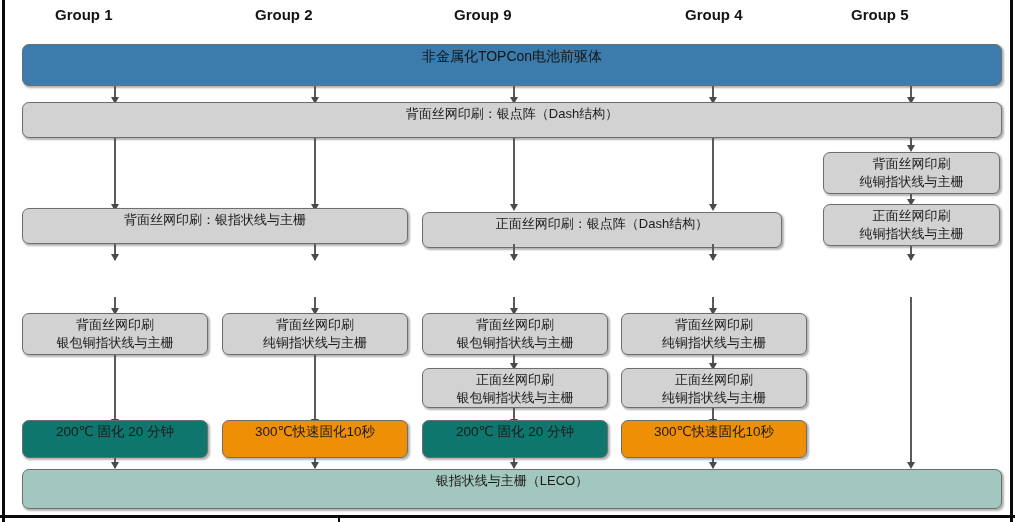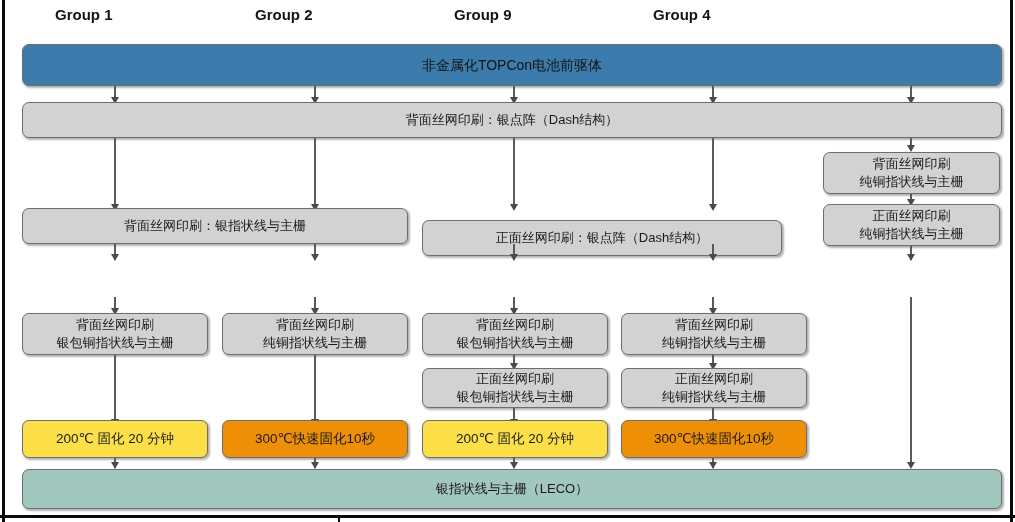--- a/index.html
+++ b/index.html
@@ -51,36 +51,35 @@
     white-space: nowrap;
   }
 
   
   .node {
     position: absolute;
     box-sizing: border-box;
     border: 1px solid #6e6e6e;
     border-radius: 7px;
     display: flex;
-    align-items: center;
     justify-content: center;
     text-align: center;
     font-size: 13px;
     color: #1a1a1a;
     line-height: 1.35;
     box-shadow: 1.5px 1.5px 2px rgba(0,0,0,0.30);
     padding: 2px 4px;
   }
   .node span { display: block; }
   .node .l2 { display: block; }
 
   .c-blue   { background: #3C7CAC; color: #141414; }
   .c-gray   { background: #D2D2D2; }
   .c-maroon { background: #BE7D81; }
-  .c-amber  { background: #fde047; }
+  .c-amber  { background: #0f766e; }
   .c-orange { background: #EE8F06; }
   .c-teal   { background: #A2C7BE; }
 
   
   .vline {
     position: absolute;
     width: 1.6px;
     background: #5a5a5a;
   }
   .arrowhead {
@@ -97,21 +96,22 @@
 <div id="canvas">
 
   <div class="frame-left"></div>
   <div class="frame-right"></div>
   <div class="frame-bottom"></div>
   <div class="frame-bottom-tick"></div>
 
   <div class="group-header" style="left:55px;width:120px;">Group 1</div>
   <div class="group-header" style="left:255px;width:120px;">Group 2</div>
   <div class="group-header" style="left:454px;width:120px;">Group 9</div>
-  <div class="group-header" style="left:653px;width:120px;">Group 4</div>
+  <div class="group-header" style="left:685px;width:120px;">Group 4</div>
+  <div class="group-header" style="left:851px;width:120px;">Group 5</div>
 
   <div class="node c-blue" style="left:22px;top:44px;width:980px;height:42px;font-size:14px;">
     <span>非金属化TOPCon电池前驱体</span>
   </div>
 
   <div class="vline" style="left:114px;top:86px;height:14px;"></div>
   <div class="arrowhead" style="left:110.5px;top:97px;"></div>
   <div class="vline" style="left:314px;top:86px;height:14px;"></div>
   <div class="arrowhead" style="left:310.5px;top:97px;"></div>
   <div class="vline" style="left:513px;top:86px;height:14px;"></div>
@@ -143,21 +143,21 @@
       <span class="l2">纯铜指状线与主栅</span>
     </div>
   </div>
   <div class="vline" style="left:910px;top:194px;height:8px;"></div>
   <div class="arrowhead" style="left:906.5px;top:199px;"></div>
 
   <div class="node c-gray" style="left:22px;top:208px;width:386px;height:36px;">
     <span>背面丝网印刷：银指状线与主栅</span>
   </div>
 
-  <div class="node c-gray" style="left:422px;top:220px;width:360px;height:36px;">
+  <div class="node c-gray" style="left:422px;top:212px;width:360px;height:36px;">
     <span>正面丝网印刷：银点阵（Dash结构）</span>
   </div>
 
   <div class="node c-gray" style="left:823px;top:204px;width:177px;height:42px;">
     <div>
       <span>正面丝网印刷</span>
       <span class="l2">纯铜指状线与主栅</span>
     </div>
   </div>
 

